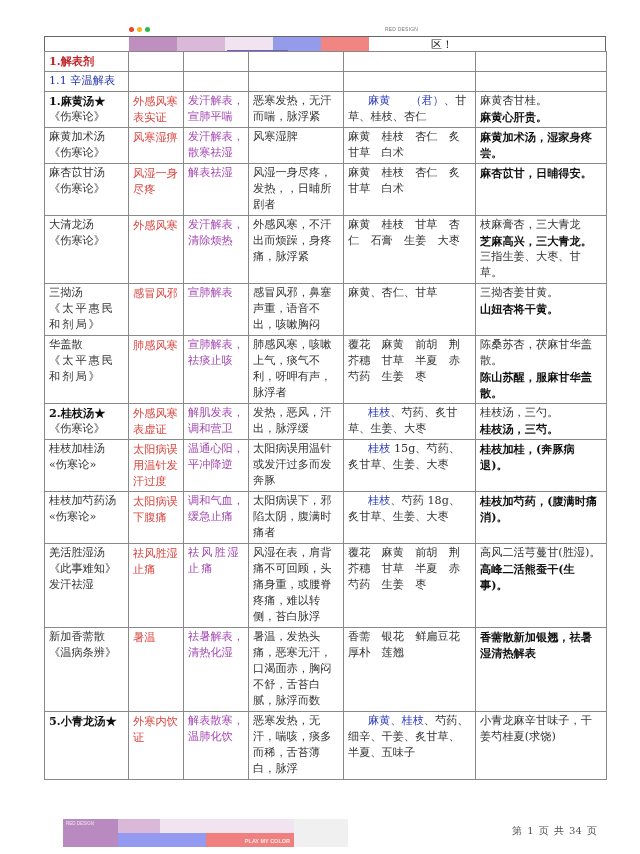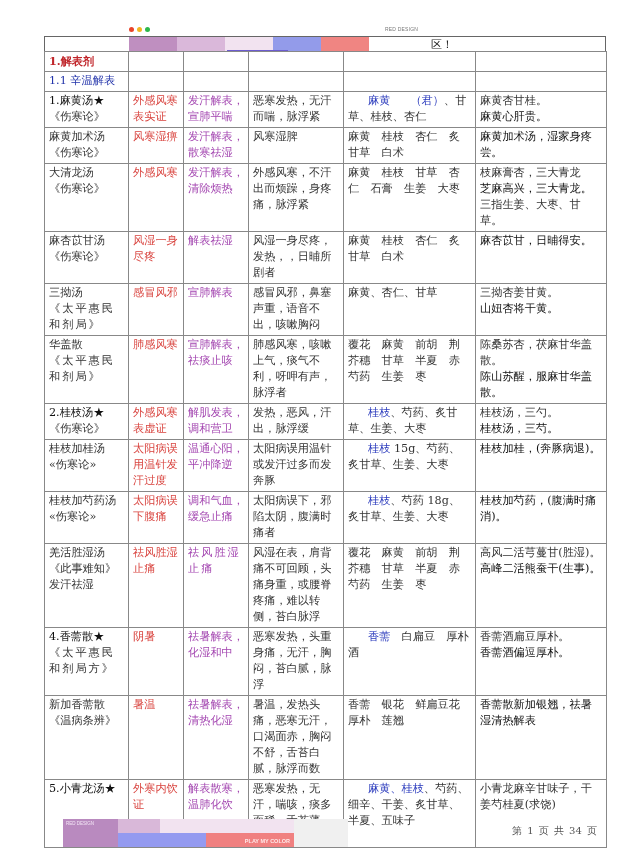--- a/index.html
+++ b/index.html
@@ -11,24 +11,24 @@
                font-size:5px; color:#777; letter-spacing:0.2px; }
   .header-row { position:absolute; left:44px; top:36px; width:562px; height:16px;
                 border:1px solid #666; box-sizing:border-box; }
   .swatches { position:absolute; left:84px; top:0; height:14px; display:flex; }
   .sw { width:48px; height:14px; }
   .underline { position:absolute; left:182px; top:13px; width:61px; height:2px; background:#6c5ccf; }
   .hdr-text { position:absolute; left:386px; top:0px; font-size:11px; color:#222; }
   table.main { position:absolute; left:44px; top:51px; width:562px; border-collapse:collapse;
                table-layout:fixed; font-size:11.2px; line-height:16px; }
   table.main td { border:1px solid #888; vertical-align:top; padding:1px 4px 2px 4px; }
-  .red { color:#d9443f; }
+  .red { color:#d9443f;font-family:Liberation Serif, serif; }
   .pur { color:#a345b0; }
   .blue { color:#2b3bbd;margin-left:20px; }
-  .bold { font-weight:normal; color:#111; }
+  .bold { font-weight:bold; color:#111; }
   .sec1 { color:#c0262b; font-weight:bold;margin-top:24px; }
   .sec2 { color:#2233aa; font-weight:normal; }
   .spaced { letter-spacing:2px; }
   .footer-brand { position:absolute; left:63px; top:819px; width:285px; height:28px; background:#f0f0f0; }
   .fb1 { position:absolute; left:0; top:0; width:55px; height:28px; background:#b98abf; }
   .fb2 { position:absolute; left:55px; top:0; width:42px; height:14px; background:#d9b8d9; }
   .fb3 { position:absolute; left:97px; top:0; width:134px; height:14px; background:#f2e3f0; }
   .fb4 { position:absolute; left:55px; top:14px; width:88px; height:14px; background:#949af0; }
   .fb5 { position:absolute; left:143px; top:14px; width:88px; height:14px; background:#f08080; }
   .fb-label { position:absolute; left:3px; top:2px; font-family:"Liberation Sans",sans-serif;
@@ -108,48 +108,48 @@
         </td>
     <td class="red">风寒湿痹</td>
     <td class="pur">发汗解表，散寒祛湿</td>
     <td>风寒湿脾</td>
     <td>麻黄　桂枝　杏仁　炙甘草　白术</td>
     <td class="bold">麻黄加术汤，湿家身疼尝。</td>
   </tr>
 
   <tr>
     <td>
-          <div>大清龙汤</div>
-          <div>《伤寒论》</div>
-        </td>
-    <td class="red">外感风寒</td>
-    <td class="pur">发汗解表，清除烦热</td>
-    <td>外感风寒，不汗出而烦躁，身疼痛，脉浮紧</td>
-    <td>麻黄　桂枝　甘草　杏仁　石膏　生姜　大枣</td>
-    <td>
-          <div>枝麻膏杏，三大青龙</div>
-          <div class="bold">芝麻高兴，三大青龙。</div>
-          <div>三指生姜、大枣、甘草。</div>
-        </td>
-  </tr>
-
-  <tr>
-    <td>
           <div>麻杏苡甘汤</div>
           <div>《伤寒论》</div>
         </td>
     <td class="red">风湿一身尽疼</td>
     <td class="pur">解表祛湿</td>
     <td>风湿一身尽疼，发热，，日晡所剧者</td>
     <td>麻黄　桂枝　杏仁　炙甘草　白术</td>
     <td class="bold">麻杏苡甘，日晡得安。</td>
   </tr>
 
   <tr>
     <td>
+          <div>大清龙汤</div>
+          <div>《伤寒论》</div>
+        </td>
+    <td class="red">外感风寒</td>
+    <td class="pur">发汗解表，清除烦热</td>
+    <td>外感风寒，不汗出而烦躁，身疼痛，脉浮紧</td>
+    <td>麻黄　桂枝　甘草　杏仁　石膏　生姜　大枣</td>
+    <td>
+          <div>枝麻膏杏，三大青龙</div>
+          <div class="bold">芝麻高兴，三大青龙。</div>
+          <div>三指生姜、大枣、甘草。</div>
+        </td>
+  </tr>
+
+  <tr>
+    <td>
           <div>三拗汤</div>
           <div class="spaced">《太平惠民和剂局》</div>
         </td>
     <td class="red">感冒风邪</td>
     <td class="pur">宣肺解表</td>
     <td>感冒风邪，鼻塞声重，语音不出，咳嗽胸闷</td>
     <td>麻黄、杏仁、甘草</td>
     <td>
           <div>三拗杏姜甘黄。</div>
           <div class="bold">山妞杏将干黄。</div>
@@ -219,34 +219,20 @@
     <td class="red">祛风胜湿止痛</td>
     <td class="pur spaced">祛风胜湿止痛</td>
     <td>风湿在表，肩背痛不可回顾，头痛身重，或腰脊疼痛，难以转侧，苔白脉浮</td>
     <td>覆花　麻黄　前胡　荆芥穗　甘草　半夏　赤芍药　生姜　枣</td>
     <td>
           <div>高风二活芎蔓甘(胜湿)。</div>
           <div class="bold">高峰二活熊蚕干(生事)。</div>
         </td>
   </tr>
 
-  <tr>
-    <td>
-          <div class="bold">4.香薷散★</div>
-          <div class="spaced">《太平惠民和剂局方》</div>
-        </td>
-    <td class="red">阴暑</td>
-    <td class="pur">祛暑解表，化湿和中</td>
-    <td>恶寒发热，头重身痛，无汗，胸闷，苔白腻，脉浮</td>
-    <td><span class="blue">香薷</span><span>　白扁豆　厚朴　酒</span></td>
-    <td>
-          <div>香薷酒扁豆厚朴。</div>
-          <div class="bold">香薷酒偏逗厚朴。</div>
-        </td>
-  </tr>
 
   <tr>
     <td>
           <div>新加香薷散</div>
           <div>《温病条辨》</div>
         </td>
     <td class="red">暑温</td>
     <td class="pur">祛暑解表，清热化湿</td>
     <td>暑温，发热头痛，恶寒无汗，口渴面赤，胸闷不舒，舌苔白腻，脉浮而数</td>
     <td>香薷　银花　鲜扁豆花　厚朴　莲翘</td>

